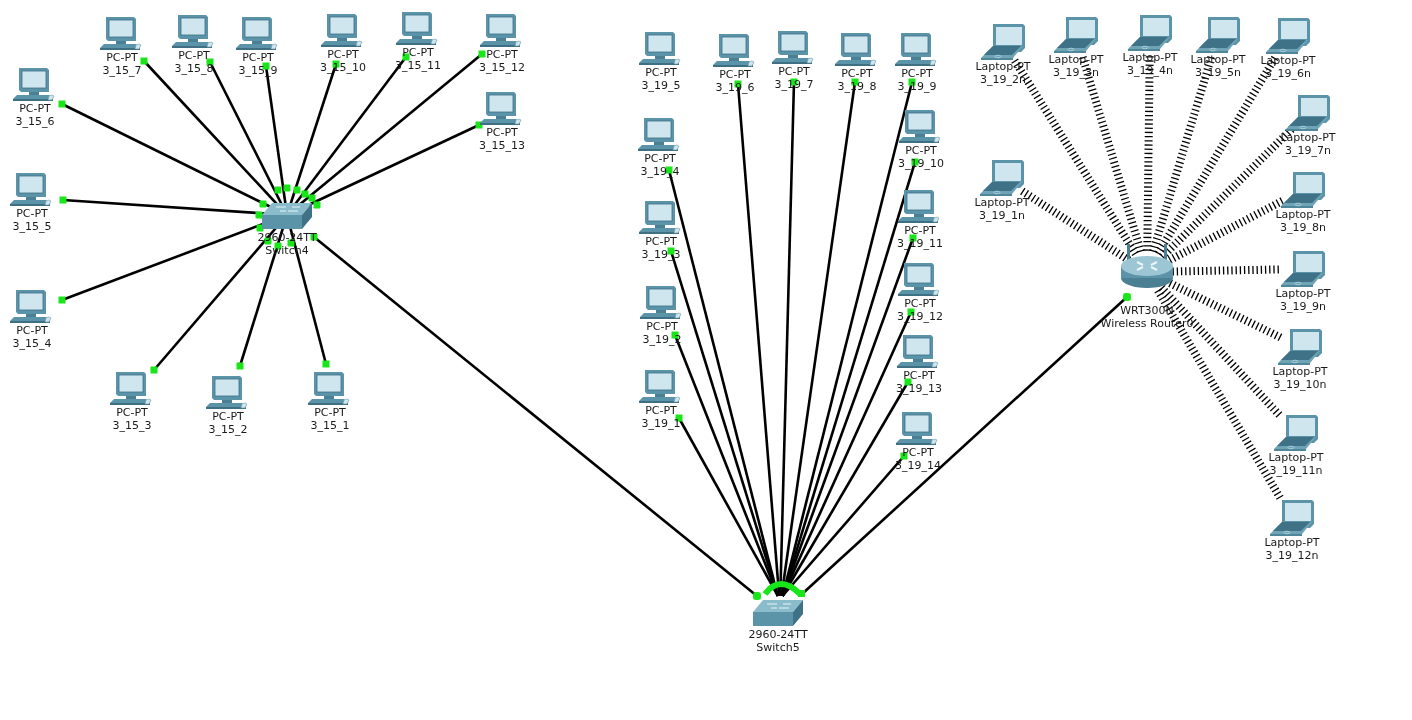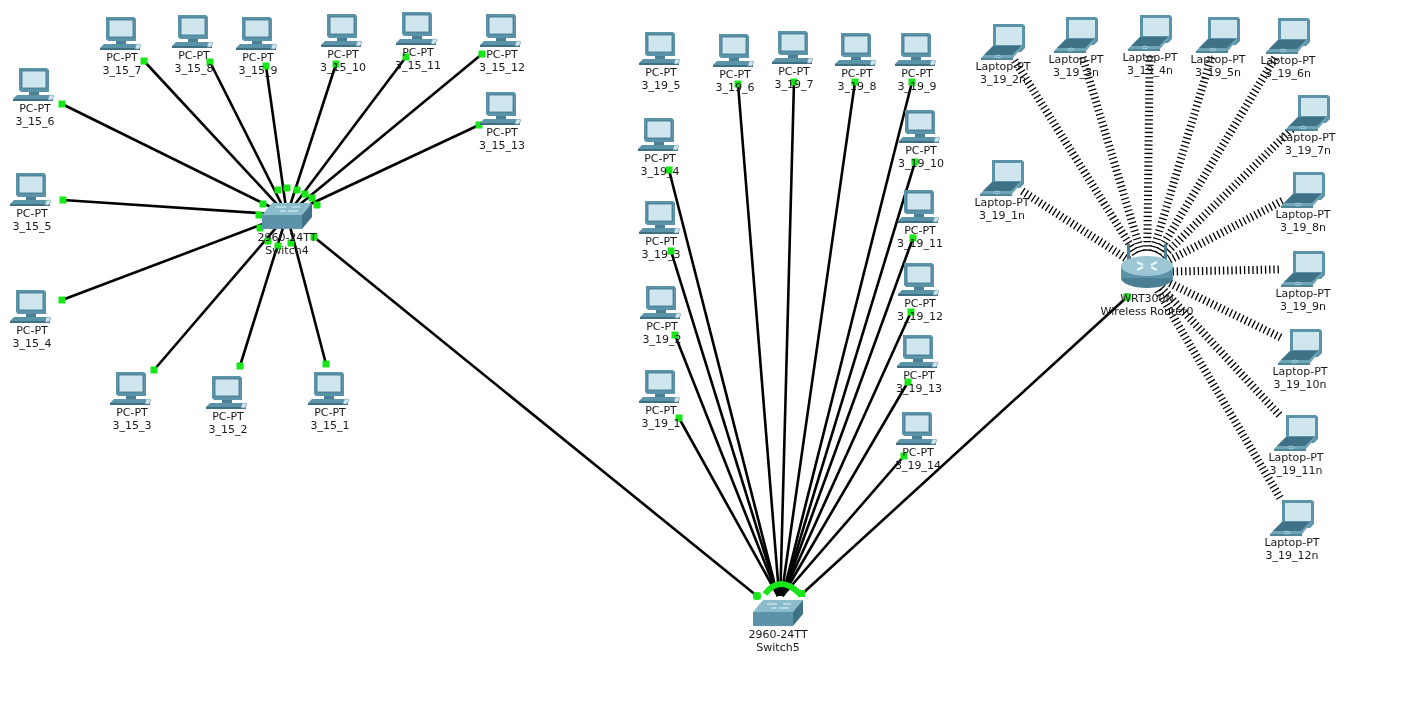--- a/index.html
+++ b/index.html
@@ -533,21 +533,21 @@
       <div>Switch5</div>
     </div></div>
       <div class="node" style="left: 1147px; top: 272px;"><span><svg class="icon" width="56" height="46" style="left:-28px;top:-28px" viewBox="0 0 56 46">
     <rect x="8" y="0" width="3" height="18" fill="#4a7f94"></rect>
     <rect x="45" y="0" width="3" height="18" fill="#4a7f94"></rect>
     <ellipse cx="28" cy="34" rx="26" ry="10" fill="#4a7f94"></ellipse>
     <rect x="2" y="22" width="52" height="12" fill="#5b93a8"></rect>
     <ellipse cx="28" cy="22" rx="26" ry="10" fill="#9cc6d4"></ellipse>
     <path d="M18,18 l6,3 M38,18 l-6,3 M18,26 l6,-3 M38,26 l-6,-3" stroke="#eaf5f8" stroke-width="2"></path>
   </svg></span>
-    <div class="lbl" style="top:20px">
+    <div class="lbl" style="top:32px">
       <div>WRT300N</div>
       <div>Wireless Router0</div>
     </div></div>
       <div class="node" style="left: 1002px; top: 178px;"><span><svg class="icon" width="46" height="36" style="left:-22px;top:-18px" viewBox="0 0 46 36">
     <polygon points="12,0 42,0 44,2 44,24 40,28 12,28" fill="#5b93a8"></polygon>
     <rect x="15" y="3" width="26" height="18" fill="#cfe6ef"></rect>
     <polygon points="12,22 42,22 32,34 0,34" fill="#6fa3b6"></polygon>
     <polygon points="12,22 40,22 31,31 3,31" fill="#3f7287"></polygon>
     <polygon points="0,34 32,34 32,36 0,36" fill="#4f8699"></polygon>
     <ellipse cx="17" cy="32.5" rx="3" ry="1.3" fill="none" stroke="#cfe6ef" stroke-width="0.6"></ellipse>

